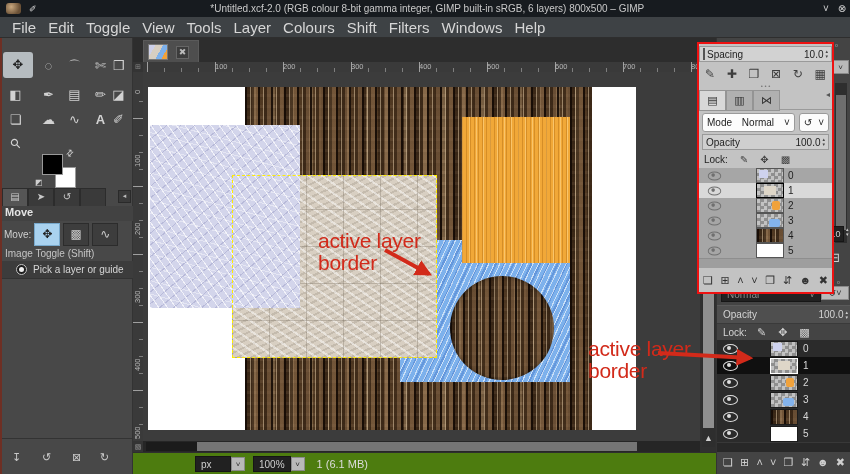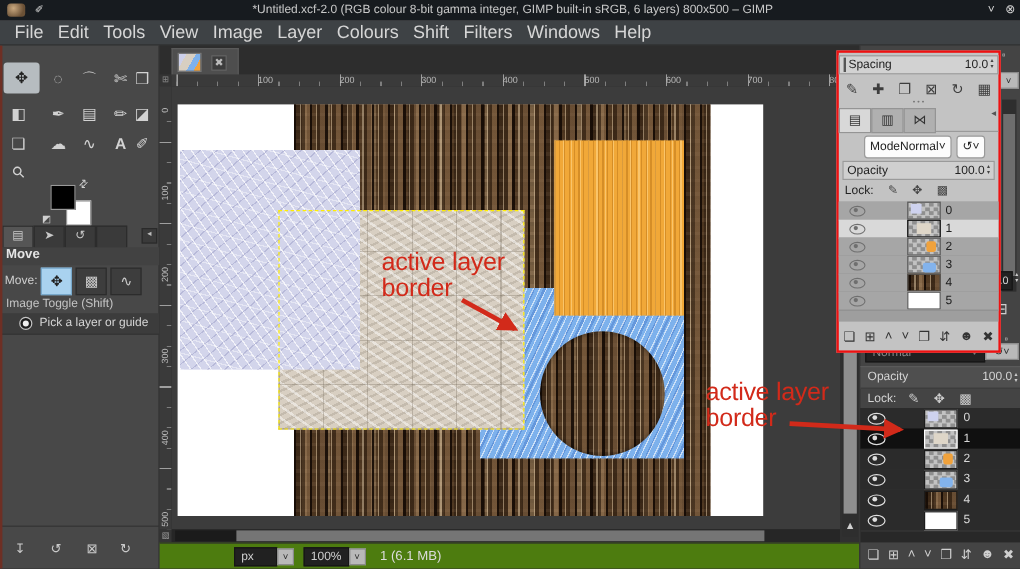--- a/index.html
+++ b/index.html
@@ -80,21 +80,21 @@
   .vscroll .vthumb{position:absolute;left:1px;top:3px;width:11px;height:350px;background:#8f8f8f;}
   .vscroll .vstep{position:absolute;left:0;top:357px;width:13px;height:13px;color:#d0d0d0;font-size:9px;text-align:center;line-height:13px;}
   .hscroll{position:absolute;left:10px;top:403px;width:557px;height:11px;background:#262626;}
   .hscroll .hthumb{position:absolute;left:54px;top:1px;width:440px;height:9px;background:#757575;}
   .hscroll .hdark{position:absolute;left:3px;top:1px;width:51px;height:9px;background:#1b1b1b;}
   .hcorner{position:absolute;left:0;top:403px;width:10px;height:11px;background:#343434;color:#999;font-size:7px;text-align:center;line-height:11px;}
   .statusbar{position:absolute;left:0;top:414px;width:583px;height:22px;background:#4d7c0f;border-top:1px solid #2e2e2e;font-size:11px;display:flex;align-items:center;color:#dcdcdc;}
   .cdark{background:#212121;border:1px solid #161616;color:#cfcfcf;font-size:10px;height:14px;display:flex;align-items:center;padding:0 5px;}
   .cbtn{background:#b9b9b9;color:#2e2e2e;border:1px solid #8a8a8a;font-size:8px;height:14px;width:14px;display:flex;align-items:center;justify-content:center;box-sizing:border-box;}
   
-  .anno{position:absolute;width:132px;font-size:21px;line-height:1.05;color:#d22a1a;z-index:60;letter-spacing:-.3px;}
+  .anno{position:absolute;width:132px;font-size:21px;line-height:1.05;color:#d22a1a;z-index:60;letter-spacing:-.3px;margin-top:22px;}
   svg.arrow{position:absolute;pointer-events:none;z-index:60;}
   
   .eye{display:inline-block;width:13px;height:8px;border:1px solid #dedede;border-radius:50%;position:relative;flex:none;}
   .eye:after{content:"";position:absolute;left:3px;top:1px;width:4px;height:4px;border-radius:50%;background:#dedede;}
   .lt .eye{border-color:#6f6f6f;} .lt .eye:after{background:#6f6f6f;}
   .thumb{position:relative;width:26px;height:14px;border:1px solid #1c1c1c;flex:none;box-sizing:content-box;}
   .checker{background-color:#bdbdbd;background-image:conic-gradient(#8f8f8f 25%,#c2c2c2 0 50%,#8f8f8f 0 75%,#c2c2c2 0);background-size:7px 7px;}
   .thumb i{position:absolute;}
   .b0{left:2px;top:1px;width:9px;height:8px;background:#ced2ee;}
   .b1{left:7px;top:2px;width:12px;height:9px;background:#ded6c8;}
@@ -115,21 +115,21 @@
   .icobtn{font-size:11px;color:#cfcfcf;}
   
   .overlay{left:697px;top:42px;width:133px;height:248px;background:#c3c3c3;border:2px solid #ee1111;box-sizing:content-box;z-index:30;color:#222;}
   .ov-row{position:absolute;left:0;width:133px;box-sizing:border-box;}
   .ov-spacing{top:2px;height:16px;background:#d2d2d2;border:1px solid #9a9a9a;display:flex;align-items:center;font-size:10px;padding:0 3px;}
   .ov-icons{top:20px;height:20px;display:flex;justify-content:space-between;padding:0 6px;align-items:center;font-size:12px;color:#3d3d3d;}
   .ov-dots{top:40px;height:6px;text-align:center;font-size:6px;color:#777;line-height:4px;}
   .ov-tabs{top:46px;height:20px;display:flex;border-bottom:1px solid #9a9a9a;}
   .ovtab{width:25px;height:19px;background:#b0b0b0;border:1px solid #949494;font-size:11px;color:#333;text-align:center;line-height:18px;}
   .ovtab.sel{background:#d8d8d8;}
-  .ov-mode{top:68px;height:20px;display:flex;align-items:center;padding:0 21px;}
+  .ov-mode{top:68px;height:20px;display:flex;align-items:center;padding:0 3px;}
   .wcombo{background:#fcfcfc;border:1px solid #9a9a9a;border-radius:3px;height:17px;display:flex;align-items:center;font-size:10px;color:#222;padding:0 4px;}
   .ov-opacity{top:90px;height:16px;background:#cfcfcf;border:1px solid #9a9a9a;display:flex;align-items:center;font-size:10px;padding:0 3px;margin:0 3px;width:127px;}
   .ov-lock{top:108px;height:14px;display:flex;align-items:center;font-size:10px;padding:0 5px;color:#222;}
   .ov-lock span.g{margin-left:12px;font-size:10px;color:#444;}
   .ov-list{top:124px;height:100px;background:#9e9e9e;}
   .lrow{position:absolute;left:0;width:133px;height:15px;display:flex;align-items:center;background:#a6a6a6;border-bottom:1px solid #8e8e8e;font-size:10px;color:#1d1d1d;}
   .lrow .eye{margin:0 0 0 8px;transform:scale(.9);}
   .lrow .thumb{position:absolute;left:57px;top:0px;height:13px;border-color:#555;}
   .lrow .lname{position:absolute;left:89px;}
   .lrow.sel{background:#d9d9d9;}
@@ -145,23 +145,23 @@
     <div class="wilber"></div>
     <span class="pin">✐</span>
     <span class="tb-title">*Untitled.xcf-2.0 (RGB colour 8-bit gamma integer, GIMP built-in sRGB, 6 layers) 800x500 – GIMP</span>
     <span class="tb-ico">˅</span>
     <span class="tb-ico">⊗</span>
   </div>
 
   <div class="abs menubar">
     <span>File</span>
     <span>Edit</span>
+    <span>Toggle</span>
+    <span>View</span>
     <span>Tools</span>
-    <span>View</span>
-    <span>Image</span>
     <span>Layer</span>
     <span>Colours</span>
     <span>Shift</span>
     <span>Filters</span>
     <span>Windows</span>
     <span>Help</span>
   </div>
 
   <div class="abs toolbox">
     <span class="tool sel" style="left:3px;top:14px;">✥</span>

